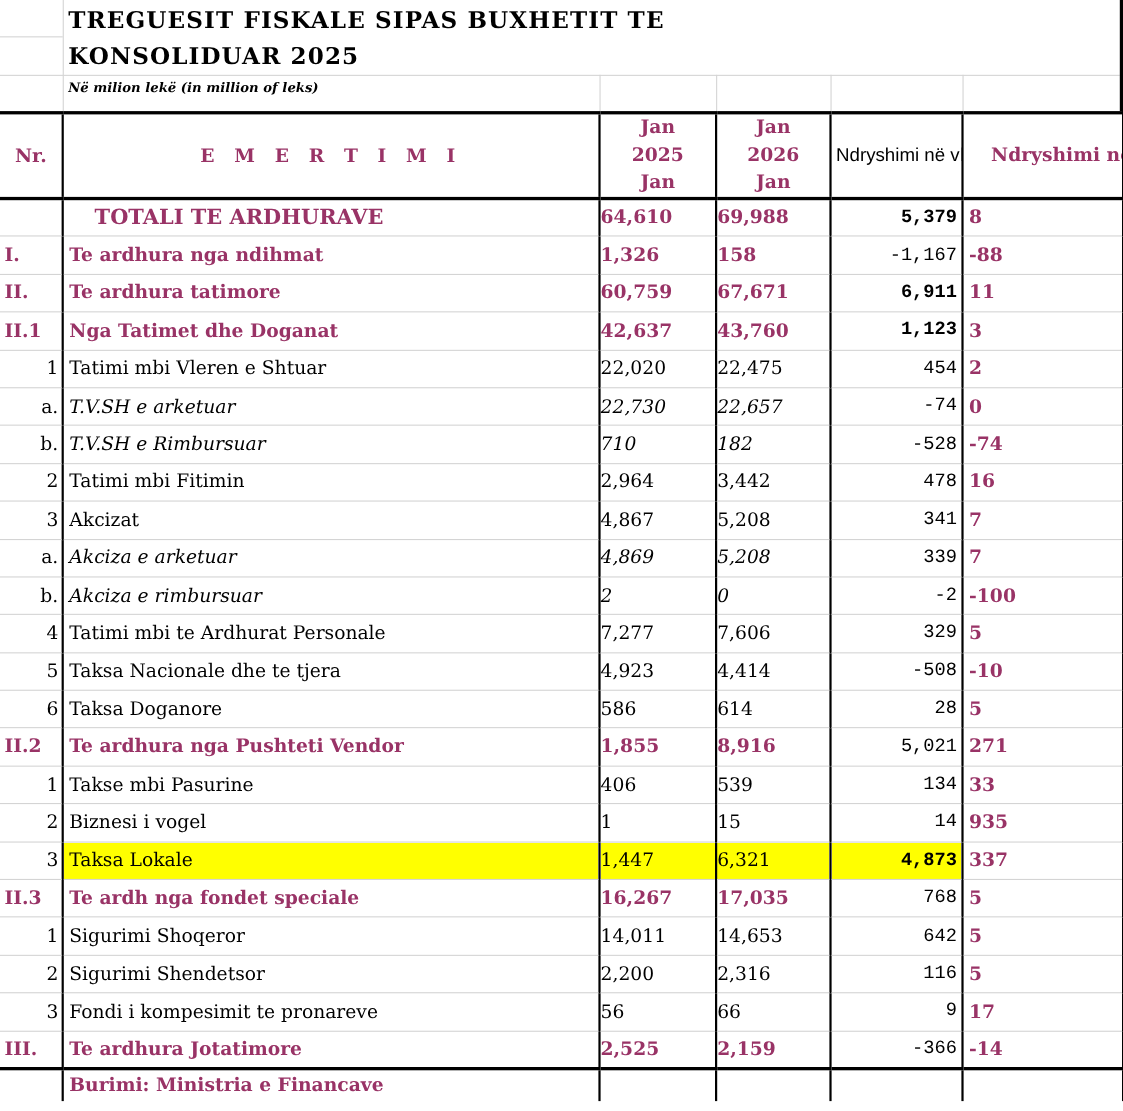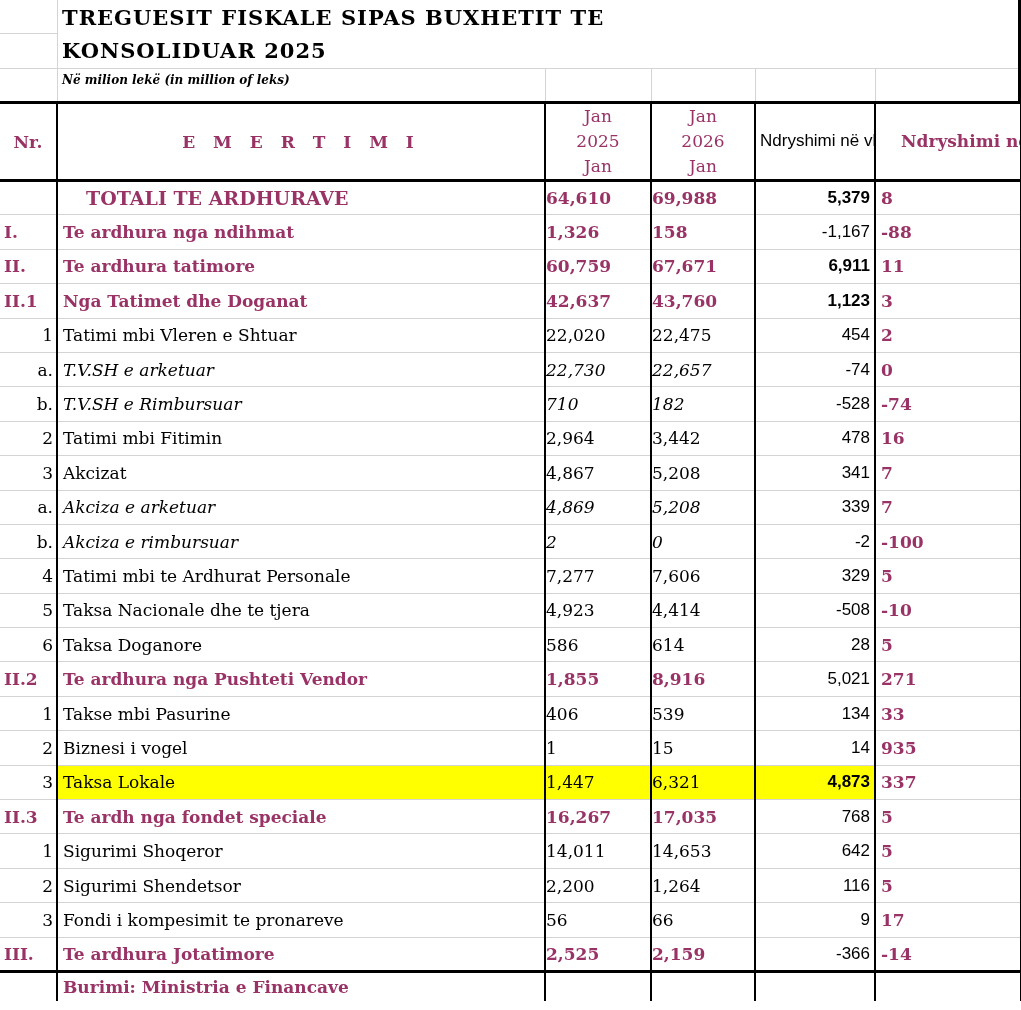--- a/index.html
+++ b/index.html
@@ -25,30 +25,30 @@
   tr.head { height:78px; }
   tr.head td { border-top:3px solid #000; border-bottom:3px solid #000; }
   tr.data { height:34.4px; }
   tr.data td { border-bottom:1px solid #d4d4d4; }
   tr.data.last td { border-bottom:3px solid #000; }
   tr.foot { height:30px; }
 
   
   .h-nr  { color:#993366; font-weight:bold; font-size:16px; text-align:center; }
   .h-em  { color:#993366; font-weight:bold; font-size:17px; text-align:center; letter-spacing:6px; }
-  .h-jan { color:#993366; font-weight:normal; font-size:16px; text-align:center; line-height:25px; }
+  .h-jan { color:#993366; font-weight:bold; font-size:16px; text-align:center; line-height:25px; }
   .h-diff { font-family:"Liberation Sans", sans-serif; font-weight:normal; font-size:21px; text-align:left; padding-left:4px; white-space:normal; line-height:1.55; color:#000; }
   .h-pct { color:#993366; font-weight:bold; font-size:16px; text-align:center; white-space:normal; line-height:1.5;padding-left:25px; }
 
   
   td.nr { padding-left:4px; }
   td.nr.r { text-align:right; padding-right:3px; padding-left:0; }
   td.name { padding-left:5px; }
   td.num { text-align:left; padding-right:5px; }
-  td.diff { text-align:right; padding-right:4px; font-family:Liberation Sans, sans-serif; font-size:19px; color:#000; }
+  td.diff { text-align:right; padding-right:4px; font-family:Liberation Mono, monospace; font-size:19px; color:#000; }
   td.diff.bold { font-weight:bold; }
   td.pct { text-align:left; padding-left:5px; color:#993366; font-weight:bold; font-size:18px; }
 
   tr.total td.name { color:#993366; font-weight:bold; font-size:19px;padding-left:28px; }
   tr.total td.num { color:#993366; font-weight:bold; }
   tr.section td.nr, tr.section td.name, tr.section td.num { color:#993366; font-weight:bold; }
   tr.normal td.nr, tr.normal td.name, tr.normal td.num { color:#000; }
   tr.italic td.name, tr.italic td.num { color:#000; font-style:italic; }
   td.hl { background:#ffff00; }
 
@@ -279,21 +279,21 @@
       <td class="num">14,011</td>
       <td class="num">14,653</td>
       <td class="diff">642</td>
       <td class="pct">5</td>
     </tr>
 
     <tr class="data normal">
       <td class="nr r">2</td>
       <td class="name">Sigurimi Shendetsor</td>
       <td class="num">2,200</td>
-      <td class="num">1,264</td>
+      <td class="num">2,316</td>
       <td class="diff">116</td>
       <td class="pct">5</td>
     </tr>
 
     <tr class="data normal">
       <td class="nr r">3</td>
       <td class="name">Fondi i kompesimit te pronareve</td>
       <td class="num">56</td>
       <td class="num">66</td>
       <td class="diff">9</td>

